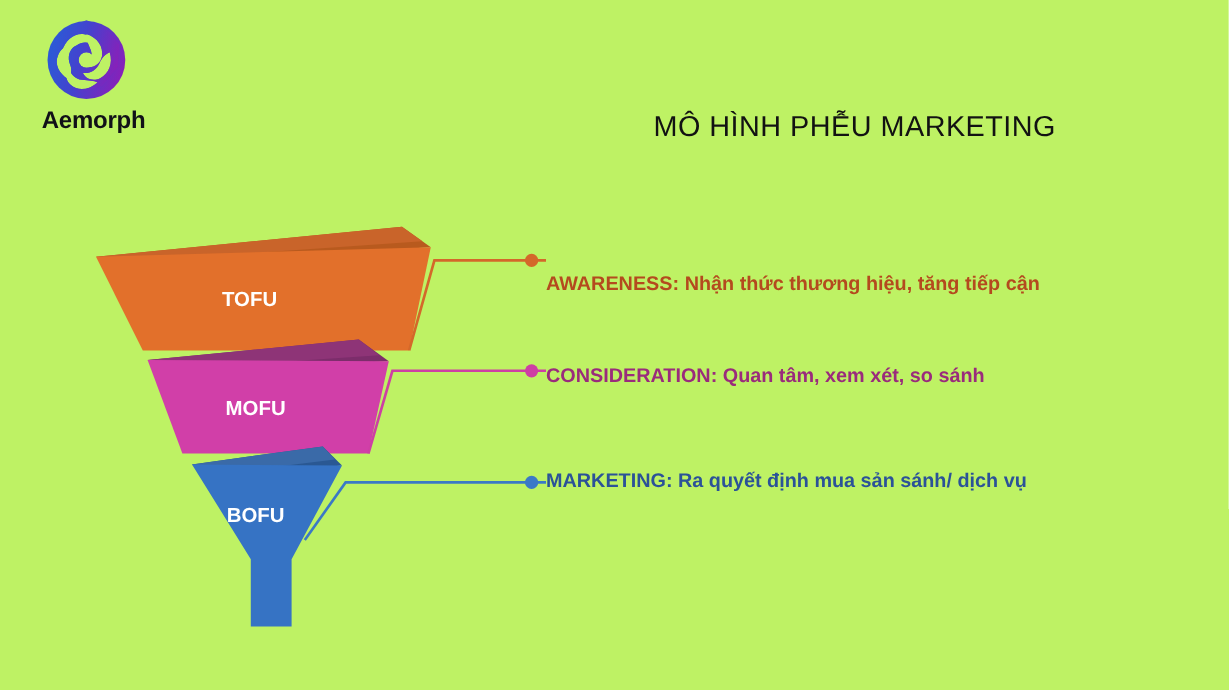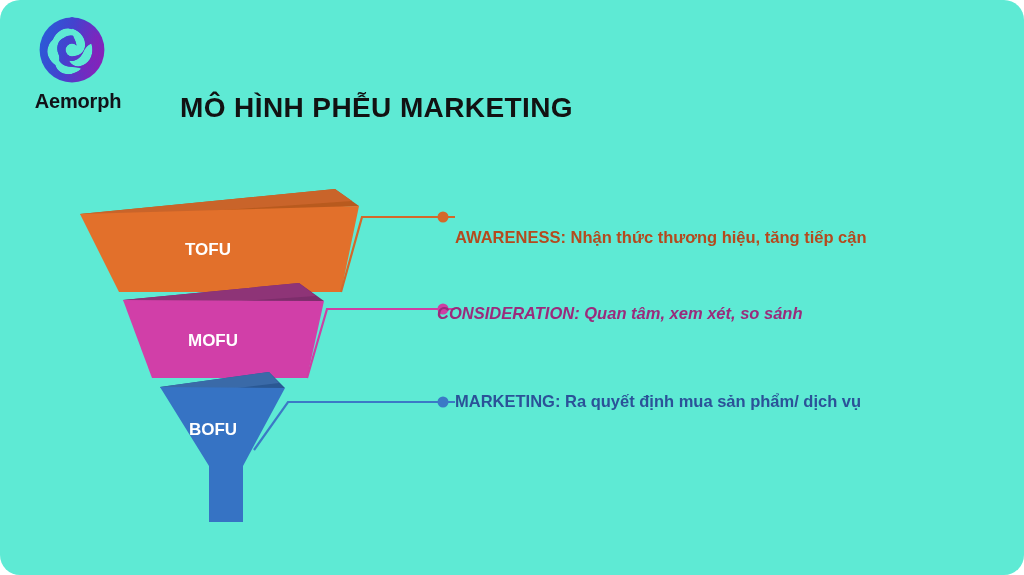--- a/index.html
+++ b/index.html
@@ -7,23 +7,22 @@
     padding: 0;
     background: #ffffff;
   }
   body {
     font-family: "Liberation Sans", sans-serif;
   }
   #canvas {
     position: relative;
     width: 1024px;
     height: 575px;
-    background: #5eead4;
+    background: #bef264;
     overflow: hidden;
-    border-radius: 20px;
   }
 
   
   #brand {
     position: absolute;
     left: 18px;
     top: 14px;
     width: 120px;
     height: 100px;
   }
@@ -45,23 +44,23 @@
     letter-spacing: -0.2px;
     color: #111118;
   }
 
   
   #page-title {
     position: absolute;
     left: 180px;
     top: 92px;
     width: 700px;
-    text-align: left;
-    font-size: 28px;
-    font-weight: 700;
+    text-align: right;
+    font-size: 24px;
+    font-weight: 400;
     letter-spacing: 0.4px;
     color: #121212;
     white-space: nowrap;
   }
 
   
   #funnel-graphic {
     position: absolute;
     left: 0px;
     top: 170px;
@@ -74,21 +73,21 @@
     position: absolute;
     font-size: 16.5px;
     font-weight: 700;
     white-space: nowrap;
     line-height: 1.2;
   }
   .callout .term { font-weight: 700; }
   .callout .desc { font-weight: 700; }
 
   #callout-awareness     { left: 455px; top: 228px; color: #B44A1E; }
-  #callout-consideration { left: 437px; top: 304px; color: #9A2B7C; font-style: italic; }
+  #callout-consideration { left: 455px; top: 304px; color: #9A2B7C; }
   #callout-conversion    { left: 455px; top: 392px; color: #2B5298; }
 </style>
 </head>
 <body>
 
 <div id="canvas">
 
   <div id="brand">
     <div class="mark">
       <svg viewBox="0 0 100 100" width="76" height="72" aria-hidden="true">
@@ -176,16 +175,16 @@
 
   <div class="callout" id="callout-awareness">
     <span class="term">AWARENESS:</span><span class="desc"> Nhận thức thương hiệu, tăng tiếp cận</span>
   </div>
 
   <div class="callout" id="callout-consideration">
     <span class="term">CONSIDERATION:</span><span class="desc"> Quan tâm, xem xét, so sánh</span>
   </div>
 
   <div class="callout" id="callout-conversion">
-    <span class="term">MARKETING:</span><span class="desc"> Ra quyết định mua sản phẩm/ dịch vụ</span>
+    <span class="term">MARKETING:</span><span class="desc"> Ra quyết định mua sản sánh/ dịch vụ</span>
   </div>
 
 </div>
 
 </body></html>

